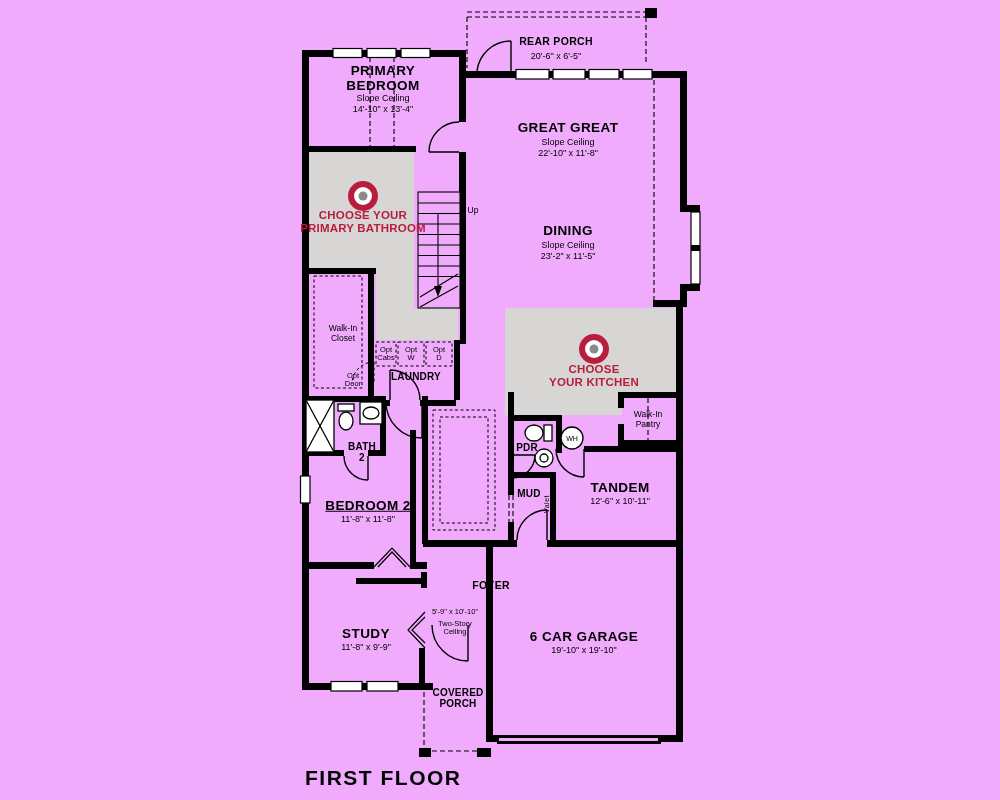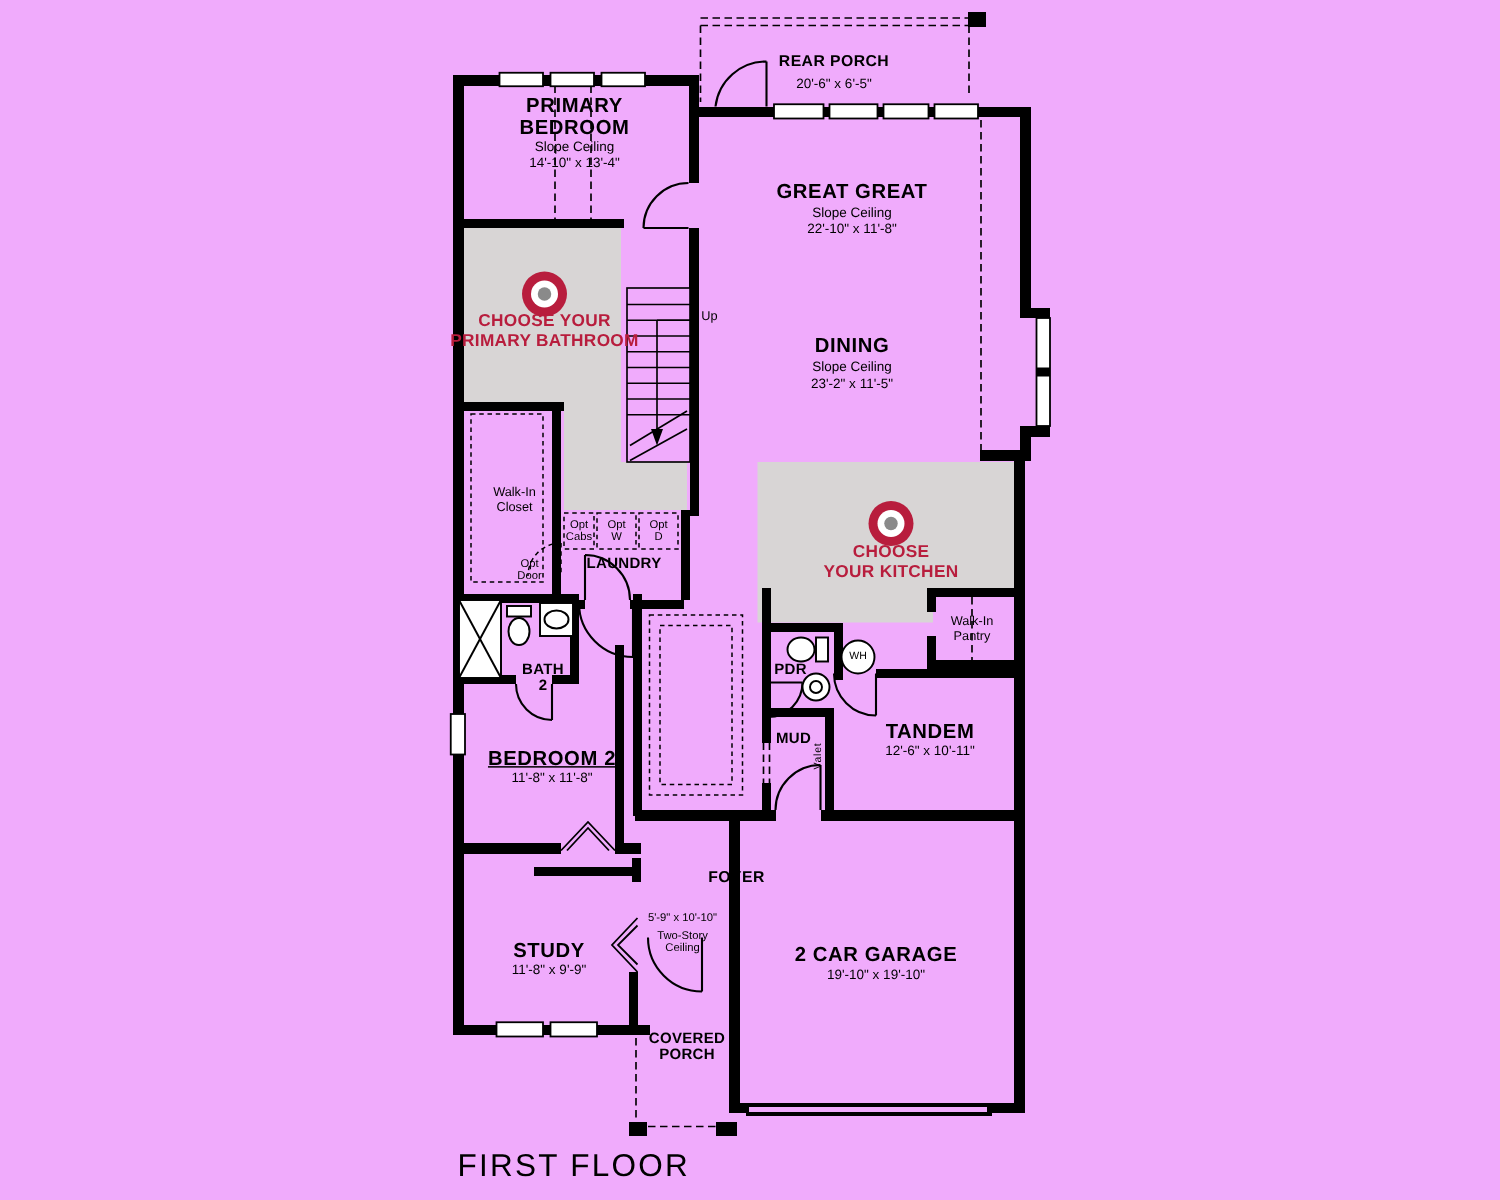--- a/index.html
+++ b/index.html
@@ -11,21 +11,21 @@
   .room-name{font-weight:bold;font-size:13.5px;line-height:14.5px;letter-spacing:.4px;}
   .room-name-sm{font-weight:bold;font-size:10.5px;line-height:11.5px;letter-spacing:.3px;}
   .room-sub{font-size:9px;line-height:11px;}
   .small-name{font-weight:bold;font-size:10px;line-height:11px;letter-spacing:.2px;}
   .tiny{font-size:8.5px;line-height:9.5px;}
   .opt{font-size:7.5px;line-height:8px;}
   .wh-lbl{font-size:7px;line-height:7px;}
   .vert{transform:translate(-50%,-50%) rotate(-90deg);font-size:7px;letter-spacing:.5px;}
   .red-label{color:#b81d3d;font-weight:bold;font-size:11.5px;line-height:12.5px;
              letter-spacing:.2px;white-space:pre-line;cursor:pointer;}
-  .title{position:absolute;left:305px;top:766px;font-weight:normal;font-size:21px;
+  .title{position:absolute;left:305px;top:766px;font-weight:bold;font-size:21px;
          letter-spacing:1.5px;color:#000;z-index:3;}
 </style>
 </head>
 <body>
 
 <div class="plan">
 
 <svg width="1000" height="800" viewBox="0 0 1000 800">
 
   <g>
@@ -246,20 +246,20 @@
   <div class="lbl room-sub" style="left:620px;top:501px;">12'-6" x 10'-11"</div>
 
   <div class="lbl room-name-sm" style="left:467px;top:586px;margin-left:24px;">FOYER</div>
   <div class="lbl opt" style="left:455px;top:600px;margin-top:28px;">Two-Story
 Ceiling</div>
   <div class="lbl opt" style="left:455px;top:612px;">5'-9" x 10'-10"</div>
 
   <div class="lbl room-name" style="left:366px;top:634px;">STUDY</div>
   <div class="lbl room-sub" style="left:366px;top:647px;">11'-8" x 9'-9"</div>
 
-  <div class="lbl room-name" style="left:584px;top:637px;">2 CAR GARAGE</div>
+  <div class="lbl room-name" style="left:584px;top:637px;">6 CAR GARAGE</div>
   <div class="lbl room-sub" style="left:584px;top:650px;">19'-10" x 19'-10"</div>
 
   <div class="lbl small-name" style="left:458px;top:698px;">COVERED
 PORCH</div>
 
   <div class="title">FIRST FLOOR</div>
 </div>
 
 </body></html>

